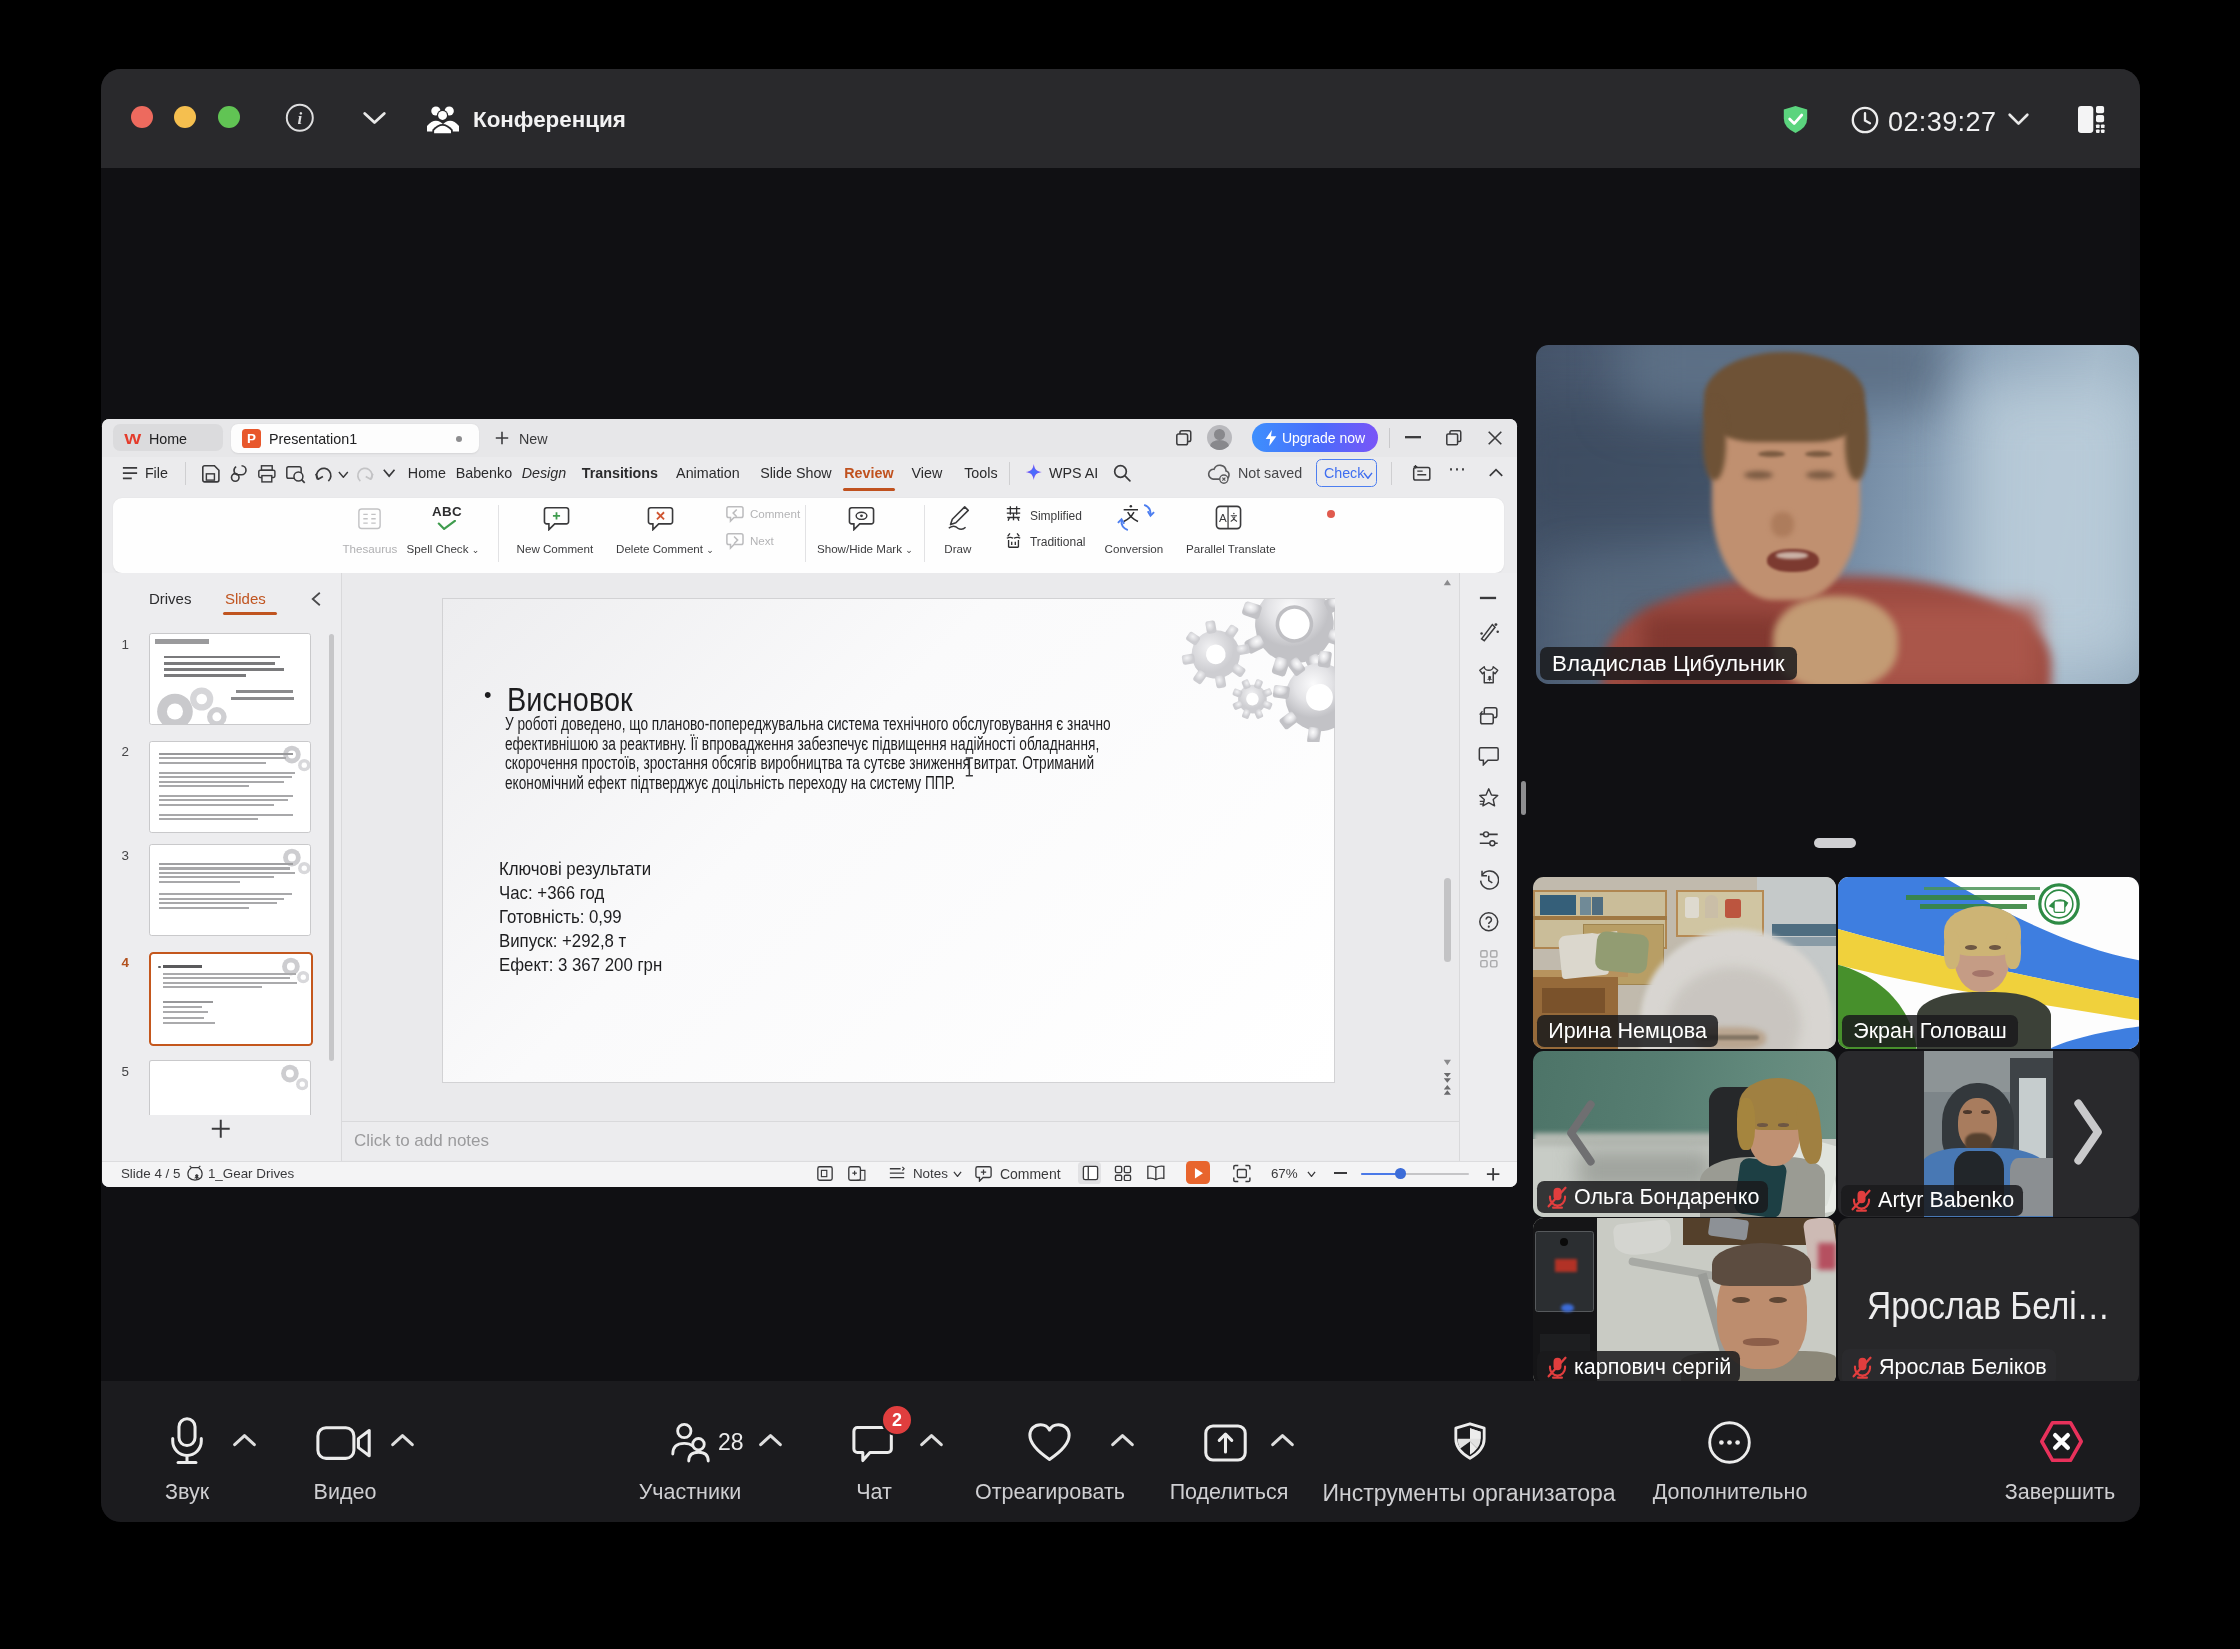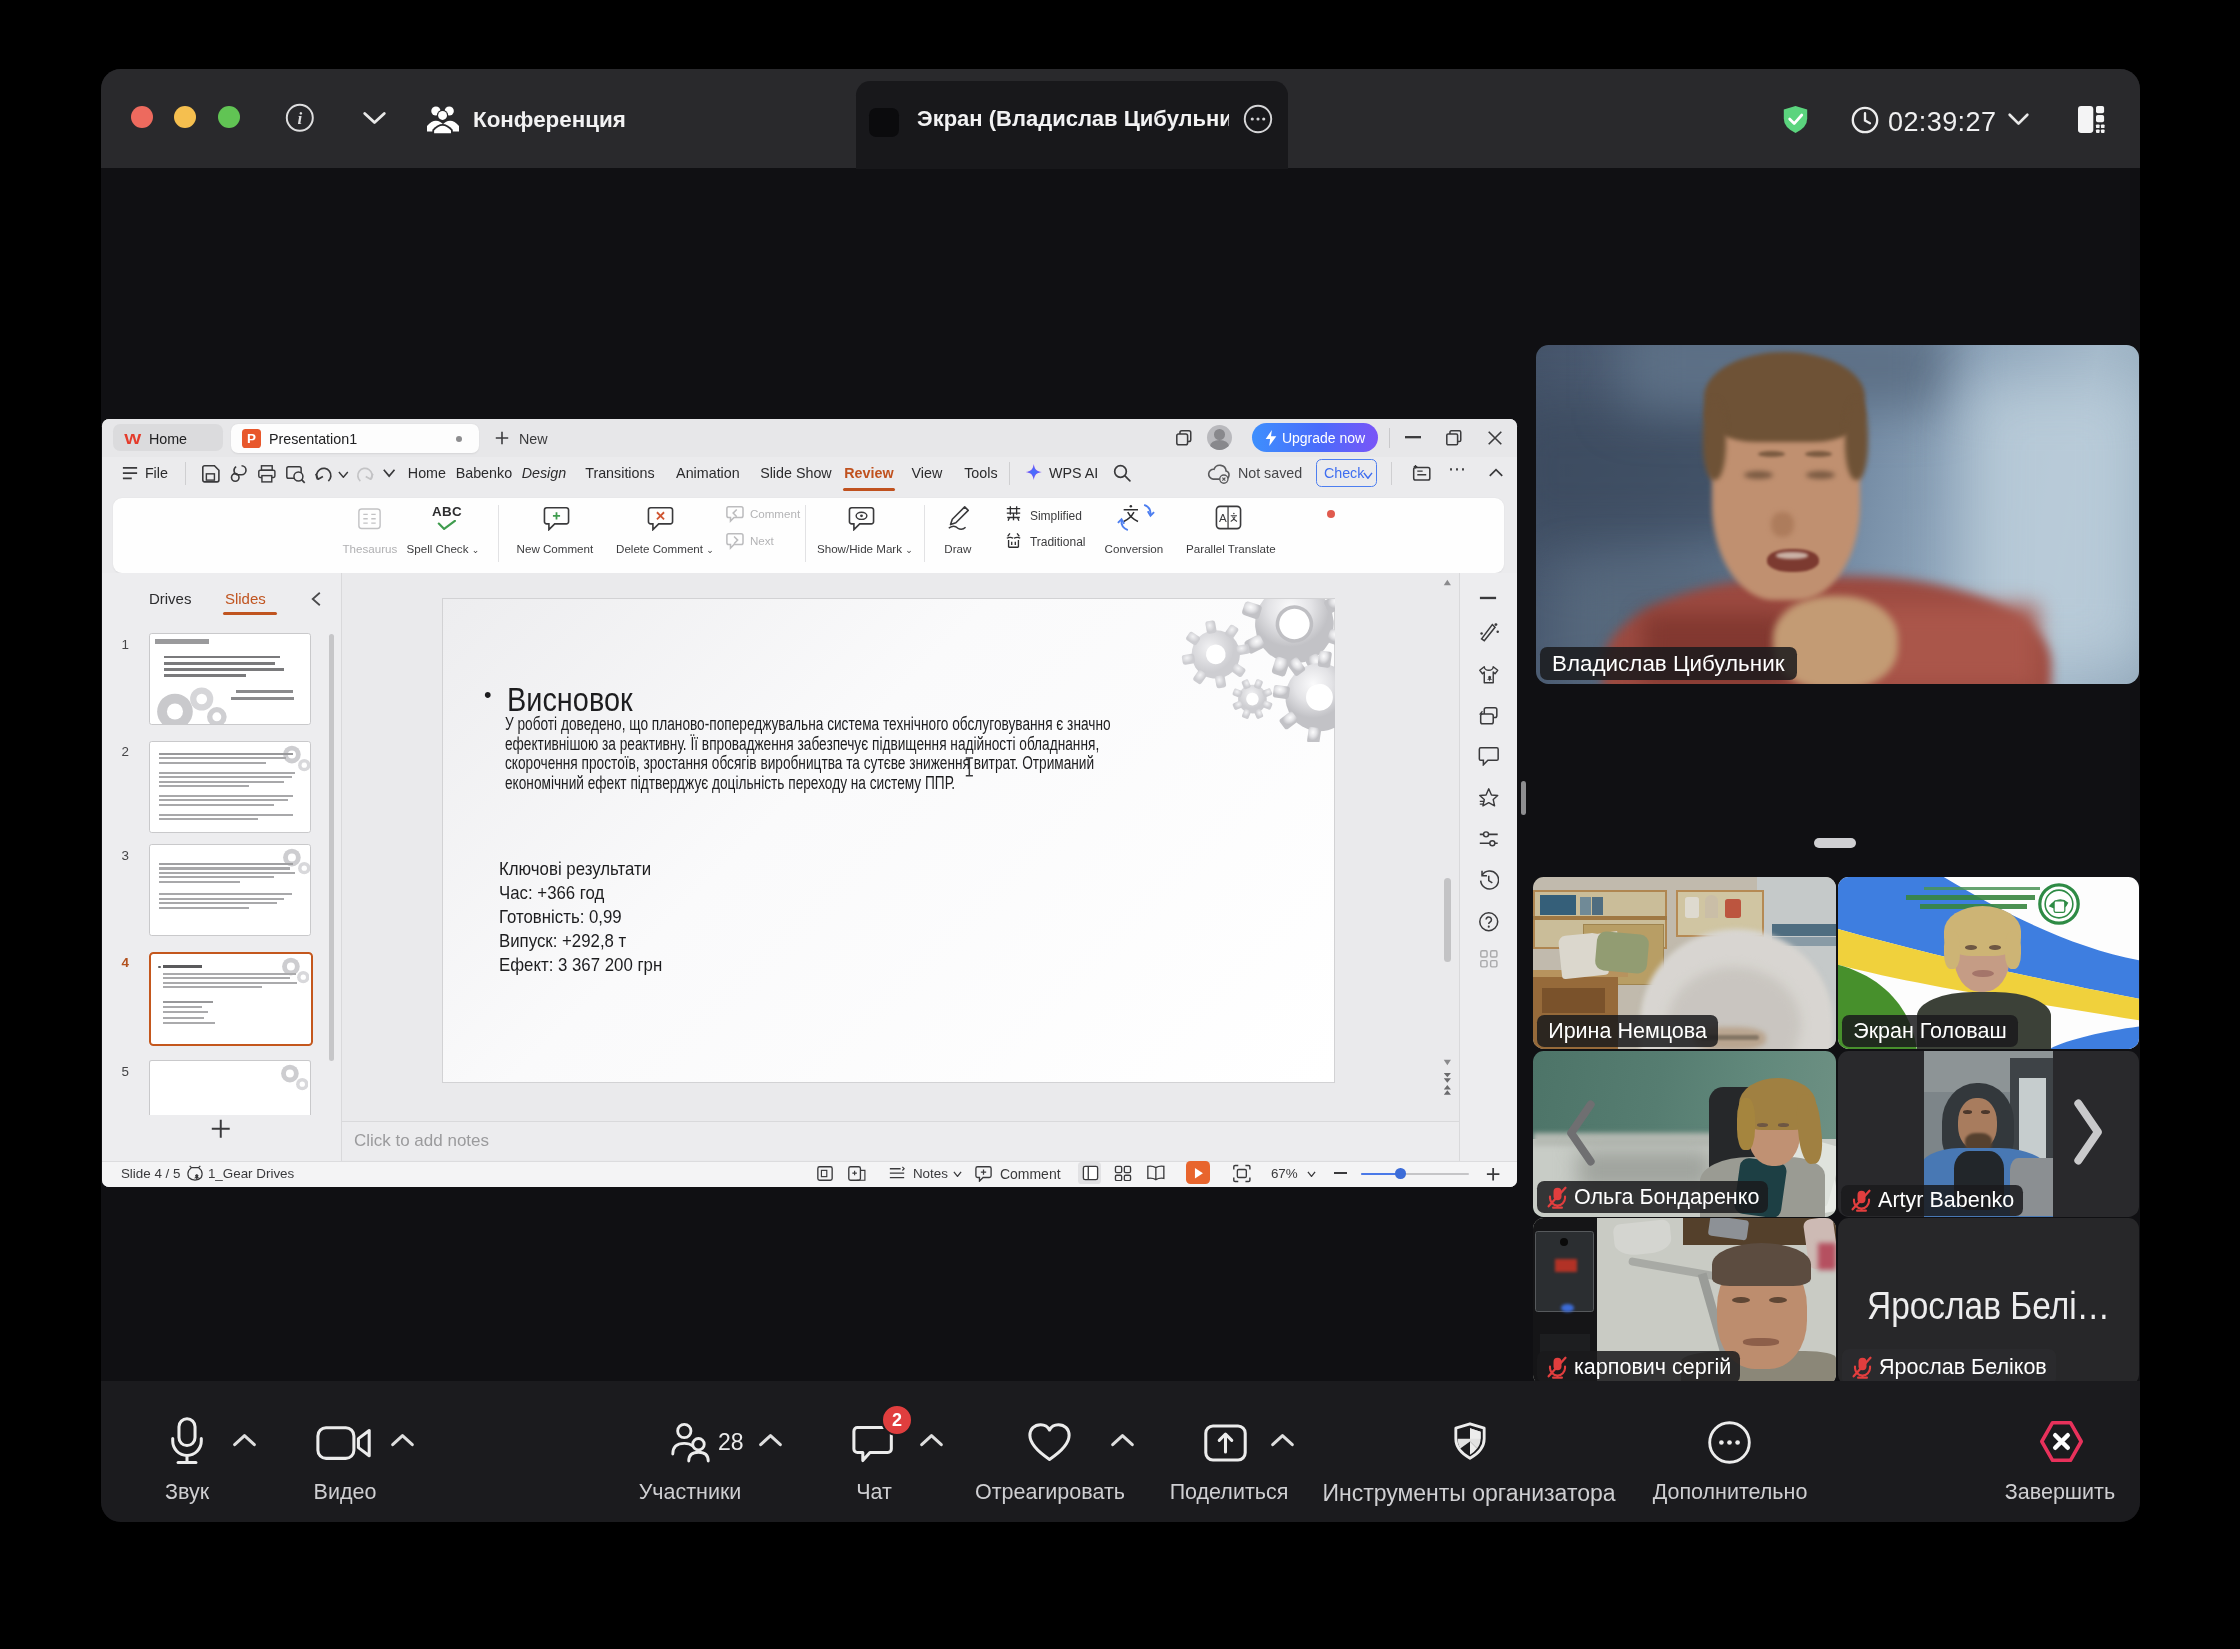--- a/index.html
+++ b/index.html
@@ -46,30 +46,20 @@
       <circle cx="27" cy="9" r="5.2" fill="#fff"></circle>
       <path d="M2 26 q10 -12 20 0 v6 h-20 z" fill="#fff"></path>
       <path d="M18 26 q10 -12 20 0 v6 h-20 z" fill="#fff"></path>
       <circle cx="19.5" cy="14" r="6.4" fill="#29292c"></circle>
       <circle cx="19.5" cy="14" r="5" fill="#fff"></circle>
       <path d="M8 30 q11.5 -13 23 0 v4 h-23 z" fill="#29292c"></path>
       <path d="M10 31 q9.5 -11 19 0 v3 h-19 z" fill="#fff"></path>
     </svg>
     <div class="abs" style="left:372px;top:38px;font-size:22.4px;font-weight:bold;color:#f2f2f3;">Конференция</div>
 
-    <div class="tabdark">
-      <div class="abs" style="left:13.4px;top:27px;width:29.6px;height:29px;border-radius:7.2px;background:#0b0b0d;"></div>
-      <div class="abs" style="left:61px;top:25px;width:312px;overflow:hidden;font-size:22px;font-weight:bold;color:#f2f2f3;white-space:nowrap;">Экран (Владислав Цибульни</div>
-      <svg class="abs" style="left:387px;top:23px;" width="30" height="30" viewBox="0 0 34 34">
-        <circle cx="17" cy="17" r="15" fill="none" stroke="#d5d5d7" stroke-width="2.2"></circle>
-        <circle cx="10.5" cy="17" r="1.8" fill="#d5d5d7"></circle>
-          <circle cx="17" cy="17" r="1.8" fill="#d5d5d7"></circle>
-          <circle cx="23.5" cy="17" r="1.8" fill="#d5d5d7"></circle>
-      </svg>
-    </div>
 
     <svg class="abs" style="left:1681px;top:36px;" width="27" height="29" viewBox="0 0 30 32">
       <path d="M15 1 L28 5 V15 q0 10 -13 16 Q2 25 2 15 V5 Z" fill="#5bd47e"></path>
       <path d="M8.5 15.5 L13.5 20.5 L22 11" fill="none" stroke="#fff" stroke-width="3" stroke-linecap="round" stroke-linejoin="round"></path>
     </svg>
     <svg class="abs" style="left:1750px;top:37px;" width="28" height="28" viewBox="0 0 31 31">
       <circle cx="15.5" cy="15.5" r="13.5" fill="none" stroke="#ececed" stroke-width="2.6"></circle>
       <path d="M15.5 8 V16 L21 19" fill="none" stroke="#ececed" stroke-width="2.6" stroke-linecap="round"></path>
     </svg>
     <div class="abs" style="left:1787px;top:38px;font-size:27px;color:#f0f0f1;letter-spacing:0.4px;">02:39:27</div>
@@ -163,21 +153,21 @@
     <svg class="abs" style="left:253px;top:45px;" width="19.7" height="19.7" viewBox="0 0 22 22">
       <path d="M6 19 a8 8 0 1 1 12 -2" fill="none" stroke="#c3c3c5" stroke-width="1.9"></path>
       <path d="M20 11 L17.4 17 L12 14" fill="none" stroke="#c3c3c5" stroke-width="1.9" stroke-linejoin="round"></path>
     </svg>
     <svg class="abs" style="left:280px;top:49px;" width="14.3" height="9.9" viewBox="0 0 16 11">
         <path d="M2 2 L8 9 L14 2" fill="none" stroke="#3a3a3c" stroke-width="1.9"></path>
       </svg>
     <div class="mitem" style="left:325px;top:46px;">Home</div>
     <div class="mitem" style="left:382px;top:46px;">Babenko</div>
     <div class="mitem" style="left:442px;top:46px;font-style:italic;">Design</div>
-    <div class="mitem" style="left:518px;top:46px;">Transitions</div>
+    <div class="mitem" style="left:518px;top:46px;font-weight:bold;">Transitions</div>
     <div class="mitem" style="left:606px;top:46px;">Animation</div>
     <div class="mitem" style="left:694px;top:46px;">Slide Show</div>
     <div class="mitem" style="left:767px;top:46px;font-weight:bold;color:#c0511e;">Review</div>
     <div class="abs" style="left:741px;top:69px;width:52px;height:2.7px;background:#c0511e;border-radius:1.8px;"></div>
     <div class="mitem" style="left:825px;top:46px;">View</div>
     <div class="mitem" style="left:879px;top:46px;">Tools</div>
     <div class="abs" style="left:907px;top:43px;width:0.9px;height:23px;background:#cfcfd1;"></div>
     <svg class="abs" style="left:921px;top:44px;" width="21.5" height="21.5" viewBox="0 0 24 24">
       <path d="M12 1 C13 7 15 9 21 10 C15 11 13 13 12 19 C11 13 9 11 3 10 C9 9 11 7 12 1 Z" fill="#7a55f7"></path>
       <path d="M12 3 C12.8 7.5 14.5 9.2 19 10 C14.5 10.8 12.8 12.5 12 17 C11.2 12.5 9.5 10.8 5 10 C9.5 9.2 11.2 7.5 12 3 Z" fill="#4b6bfb"></path>

